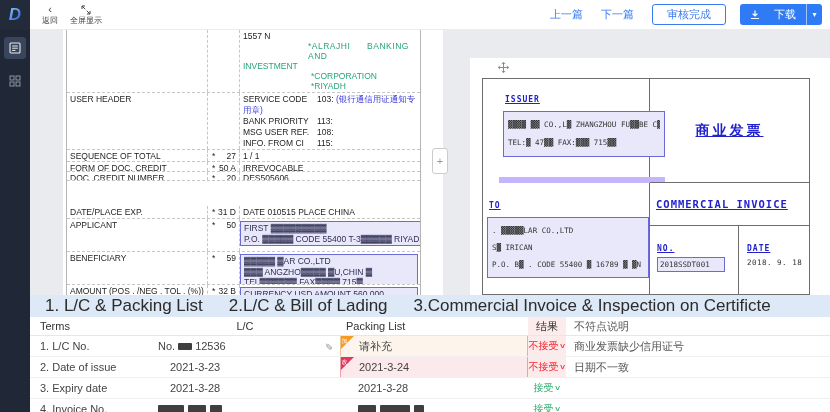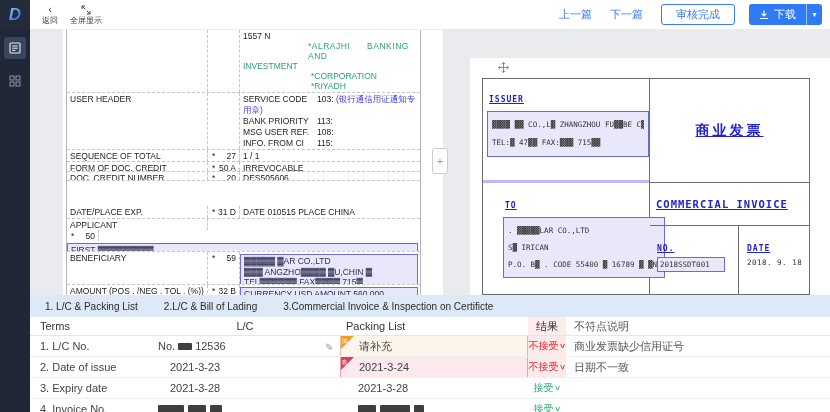--- a/index.html
+++ b/index.html
@@ -18,21 +18,21 @@
         margin-left:12px;cursor:pointer;line-height:1;}
   .tb-ic{font-size:11px;color:#444;height:11px;display:flex;align-items:center;}
   .tb-lbl{font-size:8px;color:#444;margin-top:2px;}
   .tb-right{margin-left:auto;display:flex;align-items:center;margin-right:8px;}
   .tb-link{font-size:11px;color:#3a7bf0;margin-right:18px;cursor:pointer;}
   .btn-outline{font-size:11px;color:#3a7bf0;background:#fff;border:1px solid #3a7bf0;
         border-radius:3px;height:21px;padding:0 14px;margin-right:14px;cursor:pointer;
         font-family:"Liberation Sans",sans-serif;}
   .btn-group{display:flex;height:21px;border-radius:3px;overflow:hidden;}
   .btn-primary{font-size:11px;color:#fff;background:#2f7bf5;border:none;height:21px;
-        padding:0 10px;display:flex;align-items:center;gap:5px;cursor:pointer;
+        padding:0 10px;display:flex;align-items:center;gap:14px;cursor:pointer;
         font-family:"Liberation Sans",sans-serif;}
   .btn-caret{width:16px;background:#2f7bf5;border:none;border-left:1px solid rgba(255,255,255,.55);
         color:#fff;font-size:8px;cursor:pointer;padding:0;}
   
   .sidebar{position:absolute;left:0;top:30px;width:30px;height:382px;background:#202837;z-index:7;
         display:flex;flex-direction:column;align-items:center;padding-top:7px;box-sizing:border-box;}
   .side-tile{width:22px;height:22px;border-radius:3px;display:flex;align-items:center;
         justify-content:center;margin-bottom:11px;cursor:pointer;}
   .side-tile.active{background:#39455a;}
   
@@ -60,42 +60,42 @@
   
   .plus-handle{position:absolute;left:402px;top:118px;width:14px;height:24px;background:#fff;
         border:1px solid #ccc;border-radius:3px;color:#999;font-size:11px;display:flex;
         align-items:center;justify-content:center;cursor:pointer;z-index:3;}
   .pan{position:absolute;left:28px;top:4px;color:#8a8a8a;}
   
   .itable{position:absolute;left:12px;top:20px;width:326px;height:215px;border:1px solid #6e6e6e;
         font-family:"DejaVu Sans Mono",monospace;font-size:7.5px;color:#333;}
   .ivdiv{position:absolute;left:166px;top:0;bottom:0;width:1px;background:#6e6e6e;}
   .icell{position:absolute;box-sizing:border-box;}
-  .icell-issuer{left:0;top:0;width:166px;height:104px;border-bottom:3px solid #c4b5fd;}
-  .icell-to{left:0;top:104px;width:166px;bottom:0;margin-left:16px;}
+  .icell-issuer{left:16px;top:0;width:166px;height:104px;border-bottom:6px solid #c4b5fd;}
+  .icell-to{left:0;top:104px;width:166px;bottom:0;}
   .icell-title{left:167px;top:0;right:0;height:104px;border-bottom:1px solid #6e6e6e;
         display:flex;align-items:center;justify-content:center;}
   .icell-sub{left:167px;top:104px;right:0;height:43px;border-bottom:1px solid #6e6e6e;
         display:flex;align-items:center;padding-left:6px;}
   .icell-no{left:167px;top:147px;width:89px;bottom:0;border-right:1px solid #6e6e6e;padding:18px 0 0 7px;}
   .icell-date{left:256px;top:147px;right:0;bottom:0;padding:18px 0 0 8px;}
   .ilabel{color:#2222cc;font-weight:bold;text-decoration:underline;letter-spacing:1px;font-size:8px;}
   .issuer-lab{margin:16px 0 0 6px;}
   .to-lab{margin:18px 0 0 6px;}
   .ibox{background:#e9e8fb;border:1px solid #6b6bd8;margin:7px 0 0 4px;padding:4px 4px;}
   .ibox .hl-line{line-height:18px;}
   .ibox-to .hl-line{line-height:17px;}
   .ititle-cn{font-size:14px;font-weight:bold;color:#2222cc;text-decoration:underline;
         letter-spacing:3px;font-family:"Liberation Sans",sans-serif;}
   .ititle-en{font-size:10.5px;color:#2222cc;text-decoration:underline;letter-spacing:1px;font-weight:bold;}
   .ino-box{background:#e9e8fb;border:1px solid #6b6bd8;width:62px;margin-top:4px;padding:2px 2px;}
   .ival{margin-top:5px;letter-spacing:.5px;}
   
   .panel{position:absolute;left:30px;top:295px;width:800px;height:117px;background:#fff;z-index:6;}
-  .tabbar{height:22px;background:#dde9f6;display:flex;align-items:center;font-size:10px;
+  .tabbar{height:22px;background:#dde9f6;display:flex;align-items:center;font-size:17px;
         color:#2b2b2b;padding-left:15px;}
   .tab{margin-right:26px;cursor:pointer;}
   .crow{display:flex;align-items:stretch;border-bottom:1px solid #f0f0f0;height:20px;
         font-size:11px;color:#444;}
   .chead{height:18px;font-size:11px;color:#333;border-bottom:1px solid #e7e7e7;display:flex;}
   .cc{box-sizing:border-box;display:flex;align-items:center;}
   .c-terms{width:120px;padding-left:10px;}
   .c-lc{width:190px;padding-left:20px;position:relative;}
   .c-lc.hd{justify-content:center;padding-left:0;}
   .c-pk{width:188px;padding-left:18px;position:relative;overflow:hidden;}
@@ -237,21 +237,21 @@
       </div>
       <div class="srow" style="height:13px;margin-top:25px;">
         <div class="sc-label">DATE/PLACE EXP.</div>
         <div class="sc-mark">
             <span>*</span>
             <span>31 D</span>
           </div>
         <div class="sc-value">DATE 010515 PLACE CHINA</div>
       </div>
 
-      <div class="srow" style="height:33px;flex-direction:column;">
+      <div class="srow" style="height:33px;">
         <div class="sc-label">APPLICANT</div>
         <div class="sc-mark">
             <span>*</span>
             <span>50</span>
           </div>
         <div class="sc-value">
           <div class="hl-box">
             <div class="hl-line">FIRST ▓▓▓▓▓▓▓▓▓</div>
             <div class="hl-line">P.O. ▓▓▓▓▓ CODE 55400   T-3▓▓▓▓▓ RIYADH</div>
           </div>

